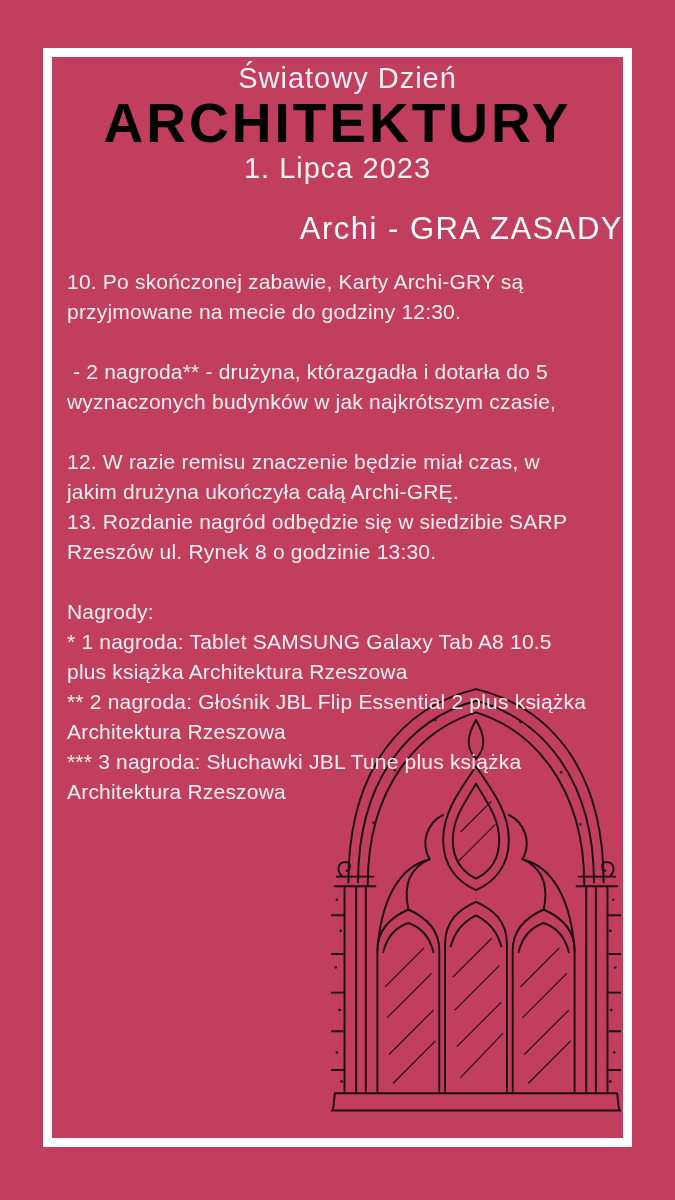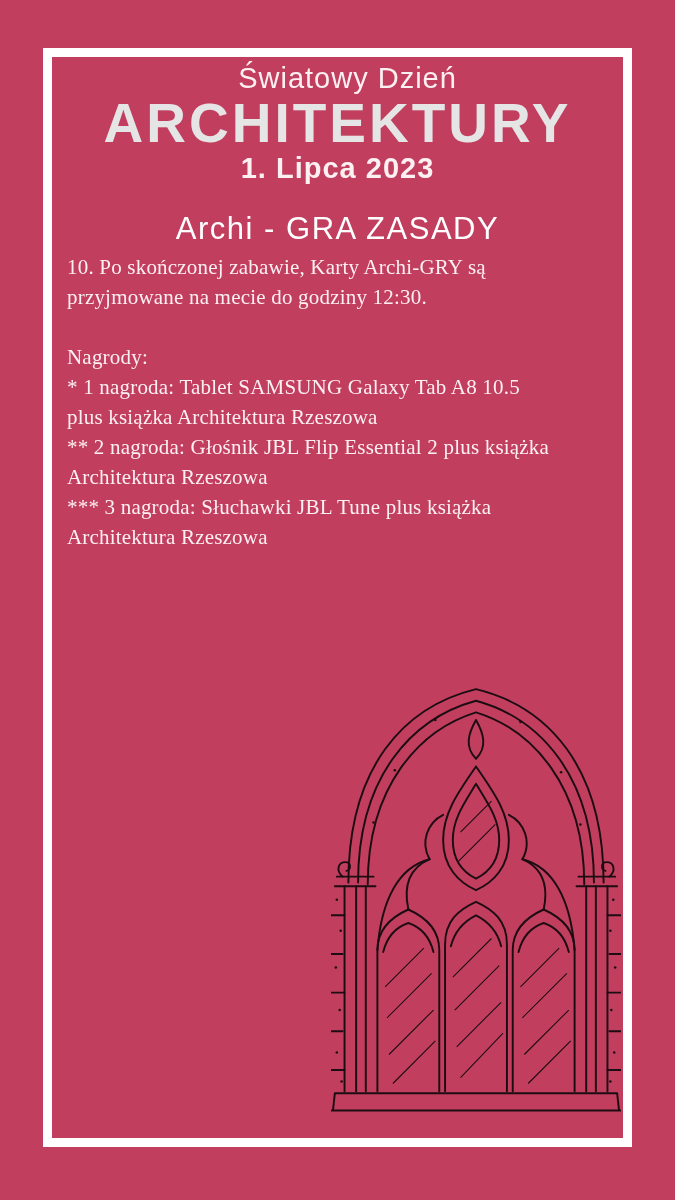--- a/index.html
+++ b/index.html
@@ -14,33 +14,33 @@
   }
   .window-illo{
     position:absolute; left:331px; top:672px; width:290px; height:446px;
     z-index:1;
   }
   .header{
     position:absolute; left:52px; right:52px; top:62px;
     text-align:center; color:#ffffff; z-index:2;
   }
   .kicker{ font-size:29px; line-height:32px; font-weight:400; letter-spacing:1px; color:#fdf0f2;padding-left:20px;}
-  .title{ font-size:55px; line-height:58px; font-weight:700; letter-spacing:3px; color:#e5e5e5;}
-  .date{ font-size:29px; line-height:32px; font-weight:700; letter-spacing:1px; color:#fdf0f2;text-align:center;}
+  .title{ font-size:55px; line-height:58px; font-weight:700; letter-spacing:3px; color:#000000;}
+  .date{ font-size:29px; line-height:32px; font-weight:400; letter-spacing:1px; color:#fdf0f2;text-align:center;}
   .section-title{
     position:absolute; left:52px; right:52px; top:212px;
-    text-align:center; color:#ffffff; font-size:31px; line-height:34px;
+    text-align:right; color:#ffffff; font-size:31px; line-height:34px;
     letter-spacing:1.5px; font-weight:400; z-index:2;
   }
   .rules{
     position:absolute; left:67px; top:252px; width:556px;
     color:#fdf0f2; font-size:21px; line-height:30px; letter-spacing:0.2px;
     font-weight:400; z-index:2;
   }
-  .para{ margin:0 0 30px 0; white-space:pre-wrap;font-family:Liberation Serif, serif; }
+  .para{ margin:15px 0 30px 0; white-space:pre-wrap; }
   .para:last-child{ margin-bottom:0; }
 </style>
 </head>
 <body>
 
 <div class="poster">
 
   <svg class="window-illo" viewBox="0 0 300 450" xmlns="http://www.w3.org/2000/svg">
     <g stroke="#1d0d13" fill="none" stroke-width="2" stroke-linecap="round">
 
@@ -113,20 +113,26 @@
     <div class="kicker">Światowy Dzień</div>
     <div class="title">ARCHITEKTURY</div>
     <div class="date">1. Lipca 2023</div>
   </div>
 
   <div class="section-title">Archi - GRA ZASADY</div>
 
   <div class="rules">
     <p class="para">10. Po skończonej zabawie, Karty Archi-GRY są
 przyjmowane na mecie do godziny 12:30.</p>
+    <p class="para"> - 2 nagroda** - drużyna, którazgadła i dotarła do 5
+wyznaczonych budynków w jak najkrótszym czasie,</p>
+    <p class="para">12. W razie remisu znaczenie będzie miał czas, w
+jakim drużyna ukończyła całą Archi-GRĘ.
+13. Rozdanie nagród odbędzie się w siedzibie SARP
+Rzeszów ul. Rynek 8 o godzinie 13:30.</p>
     <p class="para">Nagrody:
 * 1 nagroda: Tablet SAMSUNG Galaxy Tab A8 10.5
 plus książka Architektura Rzeszowa
 ** 2 nagroda: Głośnik JBL Flip Essential 2 plus książka
 Architektura Rzeszowa
 *** 3 nagroda: Słuchawki JBL Tune plus książka
 Architektura Rzeszowa</p>
   </div>
 
 </div>

